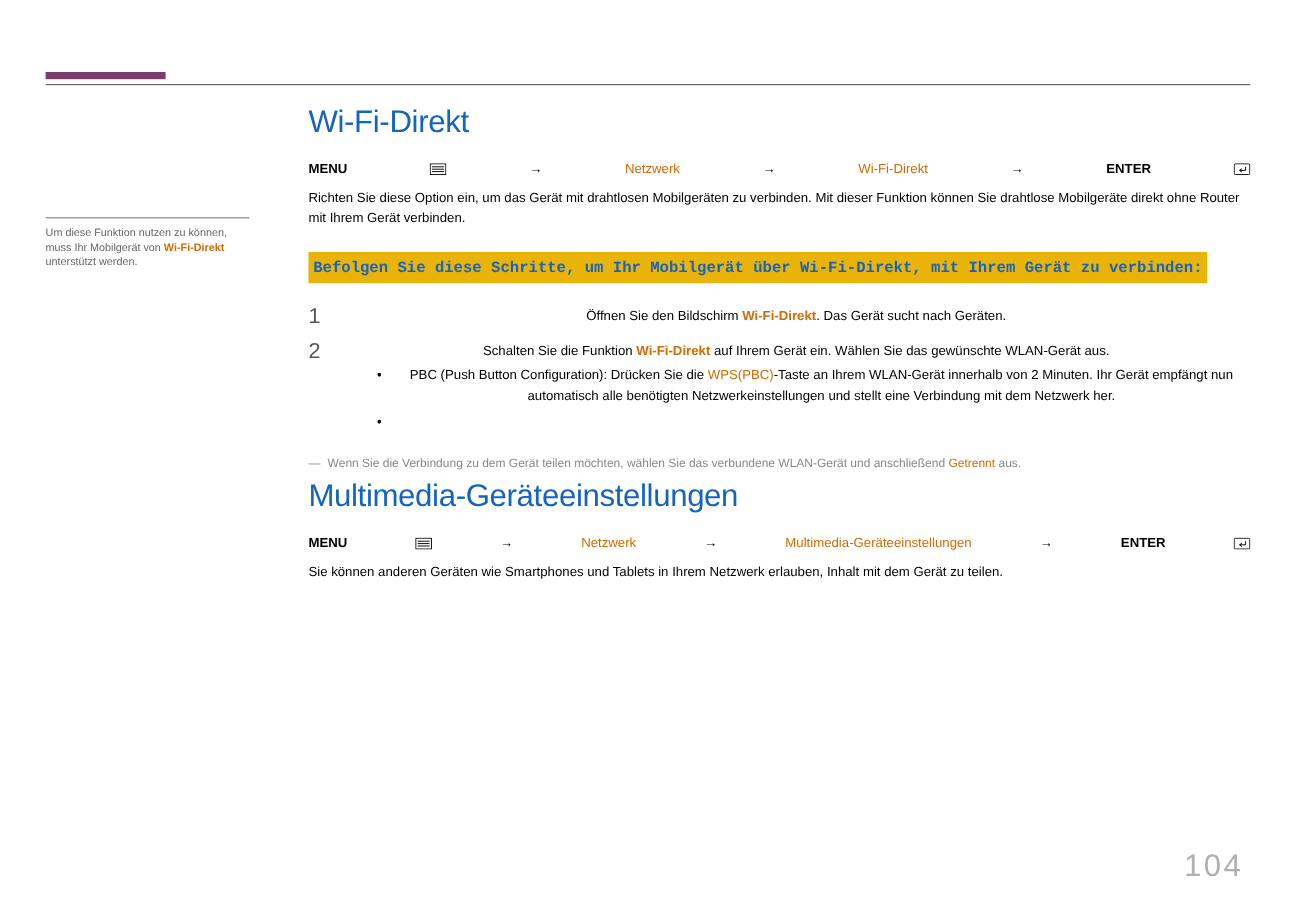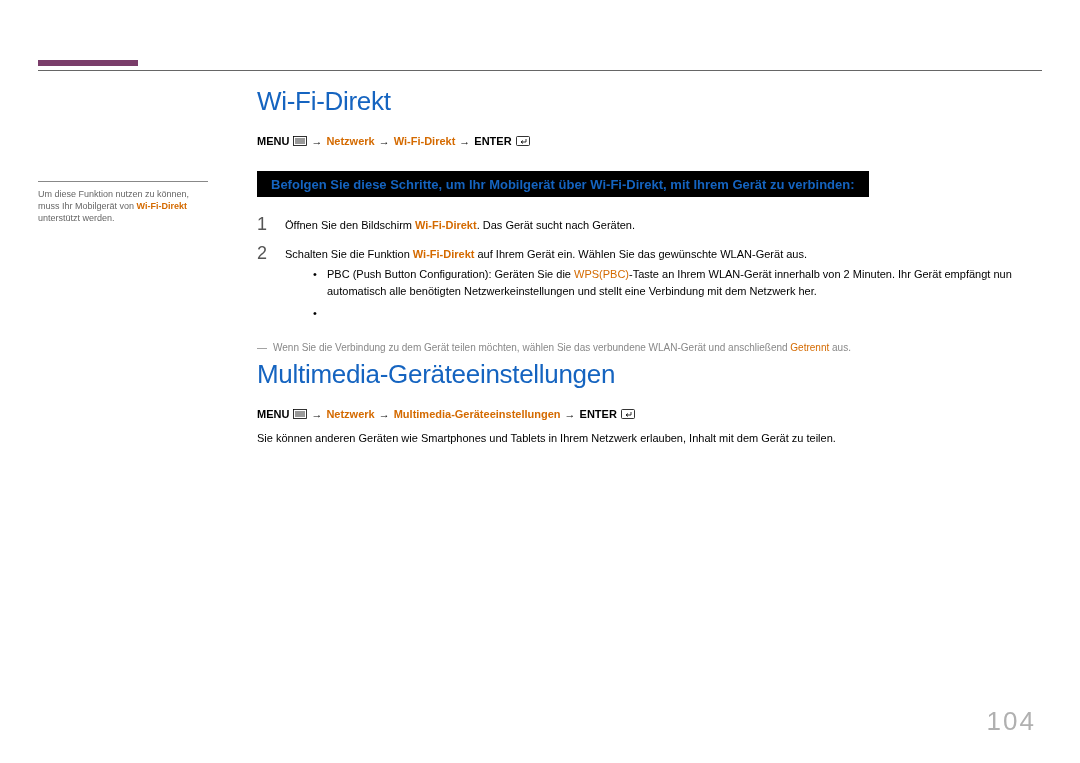--- a/index.html
+++ b/index.html
@@ -5,31 +5,31 @@
   * { box-sizing: border-box; margin: 0; padding: 0; }
   html, body { width: 1080px; height: 763px; font-family: "Segoe UI", Arial, sans-serif; background: #fff; color: #000; }
   .page { position: relative; width: 1080px; height: 763px; padding: 58px 38px 30px 38px; }
   .color-bar { position: absolute; left: 38px; top: 60px; width: 100px; height: 6px; background: #7a3d6a; }
   .rule { position: absolute; left: 38px; right: 38px; top: 70px; border-top: 1px solid #666; }
   .sidebar { position: absolute; left: 38px; top: 181px; width: 170px; font-size: 9px; color: #666; line-height: 1.35; }
   .sidebar .divider { border-top: 1px solid #888; width: 170px; margin-bottom: 6px; }
   .sidebar .hl { color: #d46a00; font-weight: 600; }
   .main { margin-left: 219px; margin-top: 28px; }
   h2.title { font-size: 26px; font-weight: 400; color: #1564c0; margin-bottom: 18px; letter-spacing: -0.3px; }
-  .nav-path { font-size: 11px; font-weight: 600; margin-bottom: 10px; display: flex; align-items: center; gap: 4px; flex-wrap: wrap; }
-  .nav-path .orange { color: #d46a00; font-weight: 700; }
+  .nav-path { font-size: 11px; font-weight: 600; margin-bottom: 10px; display: flex; align-items: center; gap: 4px; flex-wrap: wrap; justify-content: space-between; }
+  .nav-path .orange { color: #d46a00; font-weight: 400; }
   .icon-menu, .icon-enter { display: inline-flex; align-items: center; justify-content: center; width: 14px; height: 10px; }
   .icon-menu svg, .icon-enter svg { width: 14px; height: 10px; }
   p.body { font-size: 11px; line-height: 1.5; margin-bottom: 6px; color: #000; }
-  .highlight-band { background: #000000; padding: 4px 14px; margin: 14px 0 16px 0; display: inline-block; }
+  .highlight-band { background: #eab308; padding: 4px 4px; margin: 14px 0 16px 0; display: inline-block; font-family: Liberation Mono, monospace; }
   .highlight-band .txt { font-size: 13px; font-weight: 600; color: #1564c0; }
   .steps { margin-top: 4px; }
   .step { display: flex; align-items: flex-start; gap: 14px; margin-bottom: 12px; }
   .step-num { font-size: 18px; font-weight: 300; color: #555; min-width: 14px; line-height: 1; margin-top: -2px; }
-  .step-body { font-size: 11px; line-height: 1.5; flex: 1; }
+  .step-body { font-size: 11px; line-height: 1.5; flex: 1; text-align: center; }
   .step-body .orange { color: #d46a00; font-weight: 700; }
   .sub-bullets { margin-left: 28px; margin-top: 4px; }
   .sub-bullets .bullet { display: flex; gap: 8px; font-size: 11px; line-height: 1.5; margin-bottom: 6px; }
   .sub-bullets .dot { min-width: 6px; color: #000; }
   .sub-bullets .orange { color: #d46a00; font-weight: 400; }
   .note-line { display: flex; gap: 6px; font-size: 10px; color: #888; line-height: 1.5; margin-left: 0; margin-top: 2px; margin-bottom: 4px; }
   .note-line .dash { min-width: 10px; }
   .note-line .orange { color: #d46a00; font-weight: 400; }
   .section2 { }
   .page-num { position: absolute; right: 44px; bottom: 26px; font-size: 26px; color: #b0b0b0; font-weight: 300; letter-spacing: 2px; text-align: center; }
@@ -67,20 +67,21 @@
       <span>→</span>
       <span>ENTER</span>
       <span class="icon-enter">
           <svg viewBox="0 0 14 10">
             <rect x="0.5" y="0.5" width="13" height="9" rx="1" fill="none" stroke="#000" stroke-width="0.8"></rect>
             <path d="M10 3 L10 6 L5 6 M5 6 L7 4.5 M5 6 L7 7.5" fill="none" stroke="#000" stroke-width="0.8"></path>
           </svg>
         </span>
     </div>
 
+    <p class="body">Richten Sie diese Option ein, um das Gerät mit drahtlosen Mobilgeräten zu verbinden. Mit dieser Funktion können Sie drahtlose Mobilgeräte direkt ohne Router mit Ihrem Gerät verbinden.</p>
 
     <div class="highlight-band">
       <span class="txt">Befolgen Sie diese Schritte, um Ihr Mobilgerät über Wi-Fi-Direkt, mit Ihrem Gerät zu verbinden:</span>
     </div>
 
     <div class="steps">
       <div class="step">
         <div class="step-num">1</div>
         <div class="step-body">
           <span>Öffnen Sie den Bildschirm </span><span class="orange">Wi-Fi-Direkt</span><span>. Das Gerät sucht nach Geräten.</span>
@@ -89,21 +90,21 @@
 
       <div class="step">
         <div class="step-num">2</div>
         <div class="step-body">
           <span>Schalten Sie die Funktion </span><span class="orange">Wi-Fi-Direkt</span><span> auf Ihrem Gerät ein. Wählen Sie das gewünschte WLAN-Gerät aus.</span>
 
           <div class="sub-bullets">
             <div class="bullet">
               <span class="dot">•</span>
               <div>
-                <span>PBC (Push Button Configuration): Geräten Sie die </span><span class="orange">WPS(PBC)</span><span>-Taste an Ihrem WLAN-Gerät innerhalb von 2 Minuten. Ihr Gerät empfängt nun automatisch alle benötigten Netzwerkeinstellungen und stellt eine Verbindung mit dem Netzwerk her.</span>
+                <span>PBC (Push Button Configuration): Drücken Sie die </span><span class="orange">WPS(PBC)</span><span>-Taste an Ihrem WLAN-Gerät innerhalb von 2 Minuten. Ihr Gerät empfängt nun automatisch alle benötigten Netzwerkeinstellungen und stellt eine Verbindung mit dem Netzwerk her.</span>
               </div>
             </div>
             <div class="bullet">
               <span class="dot">•</span>
             </div>
           </div>
         </div>
       </div>
     </div>
 

